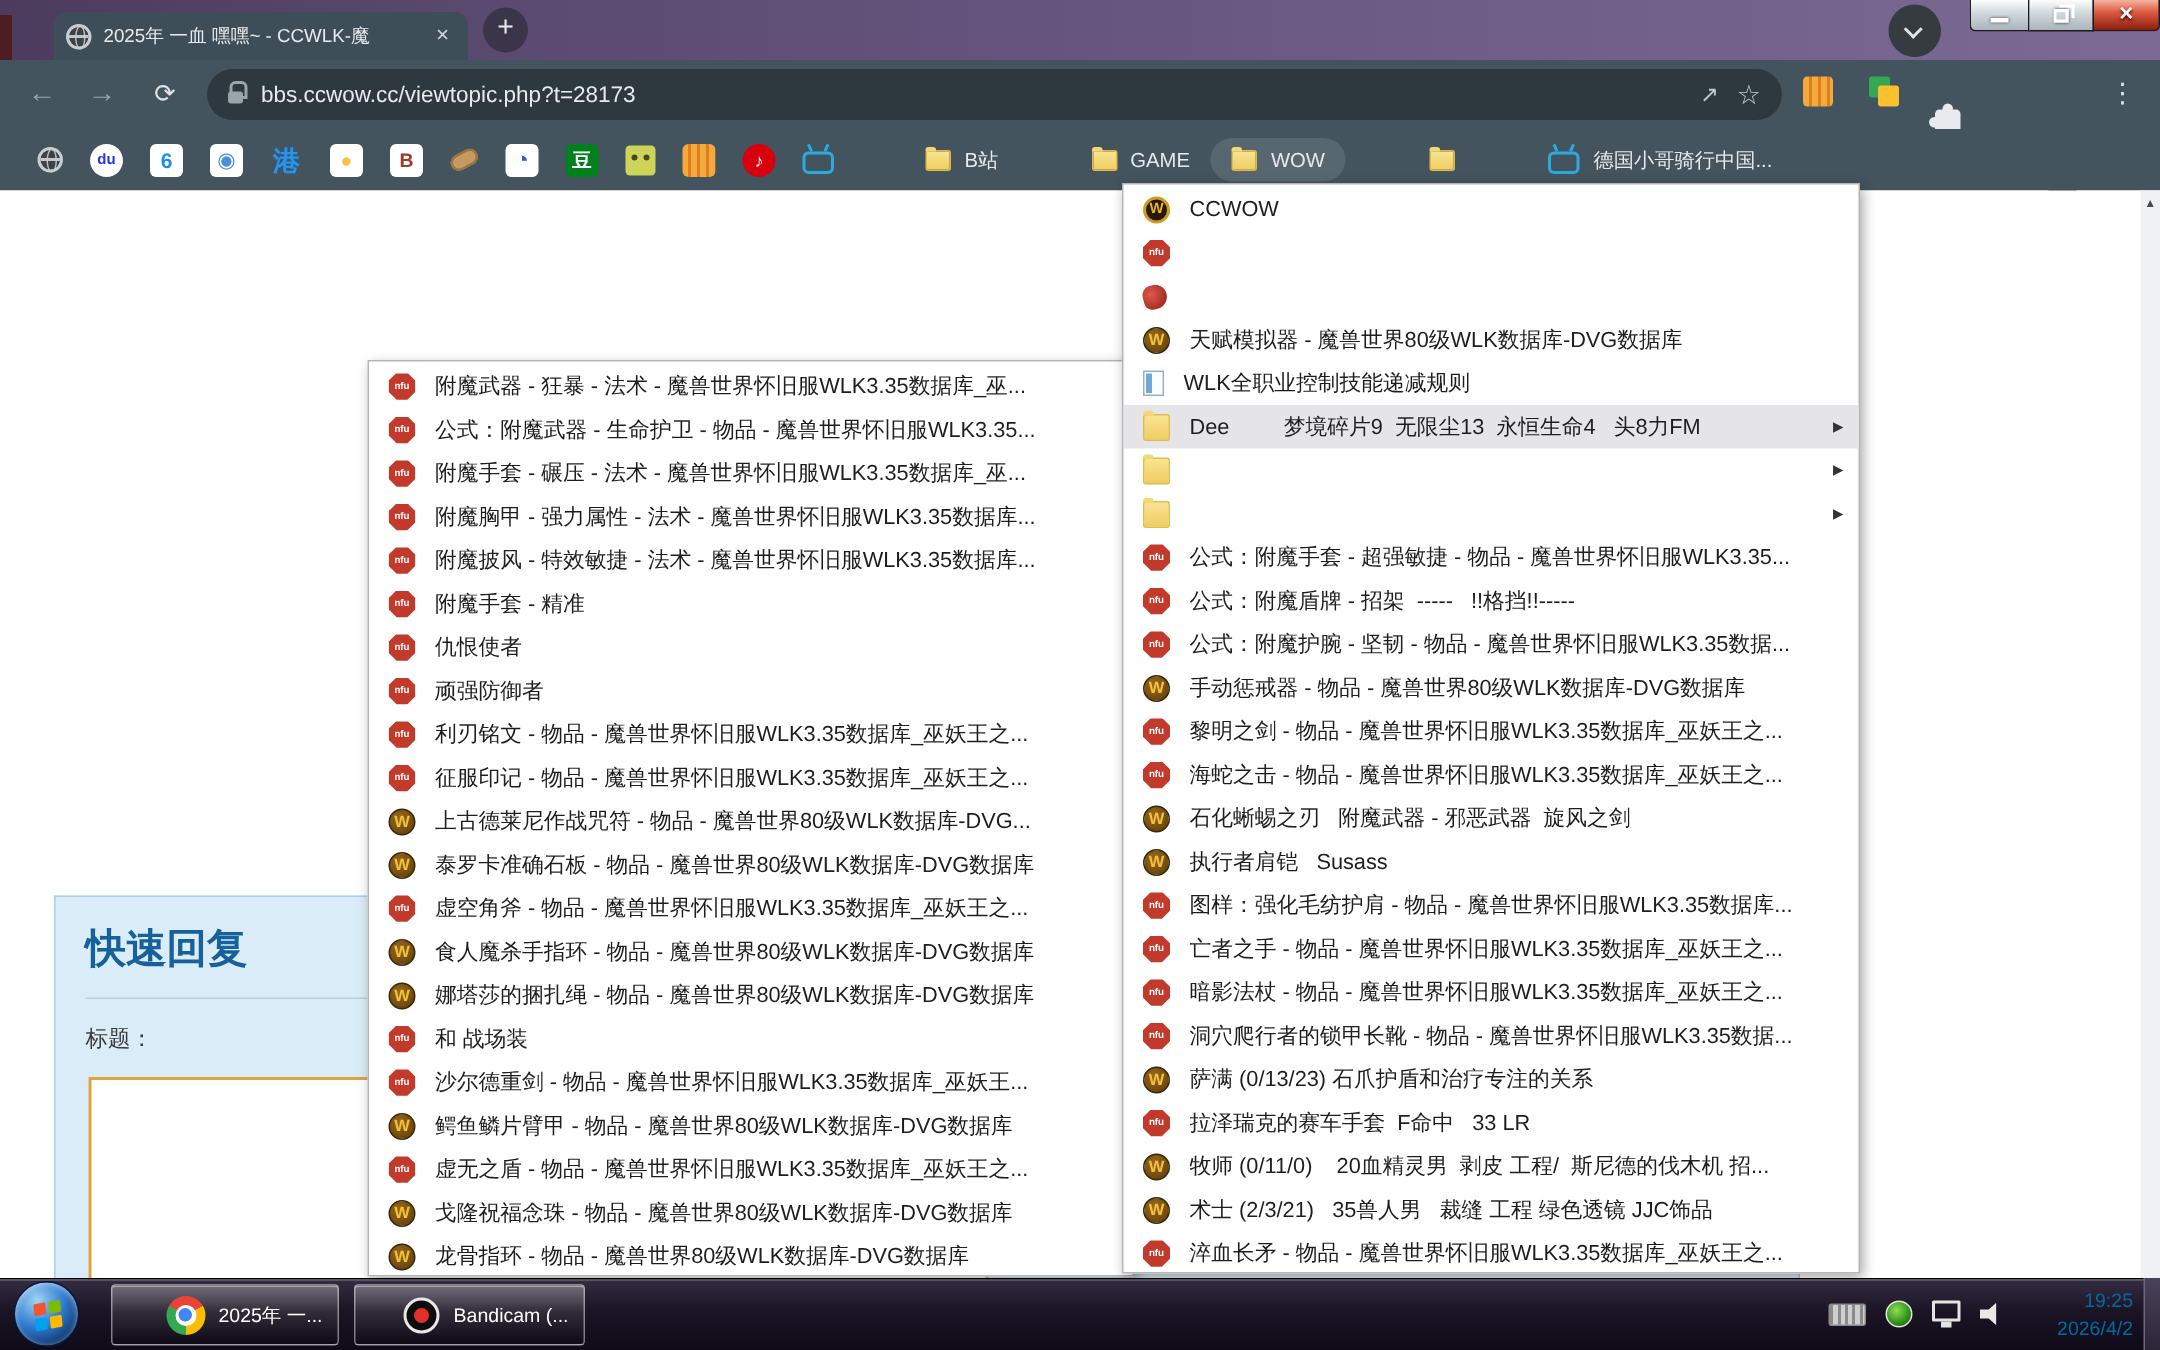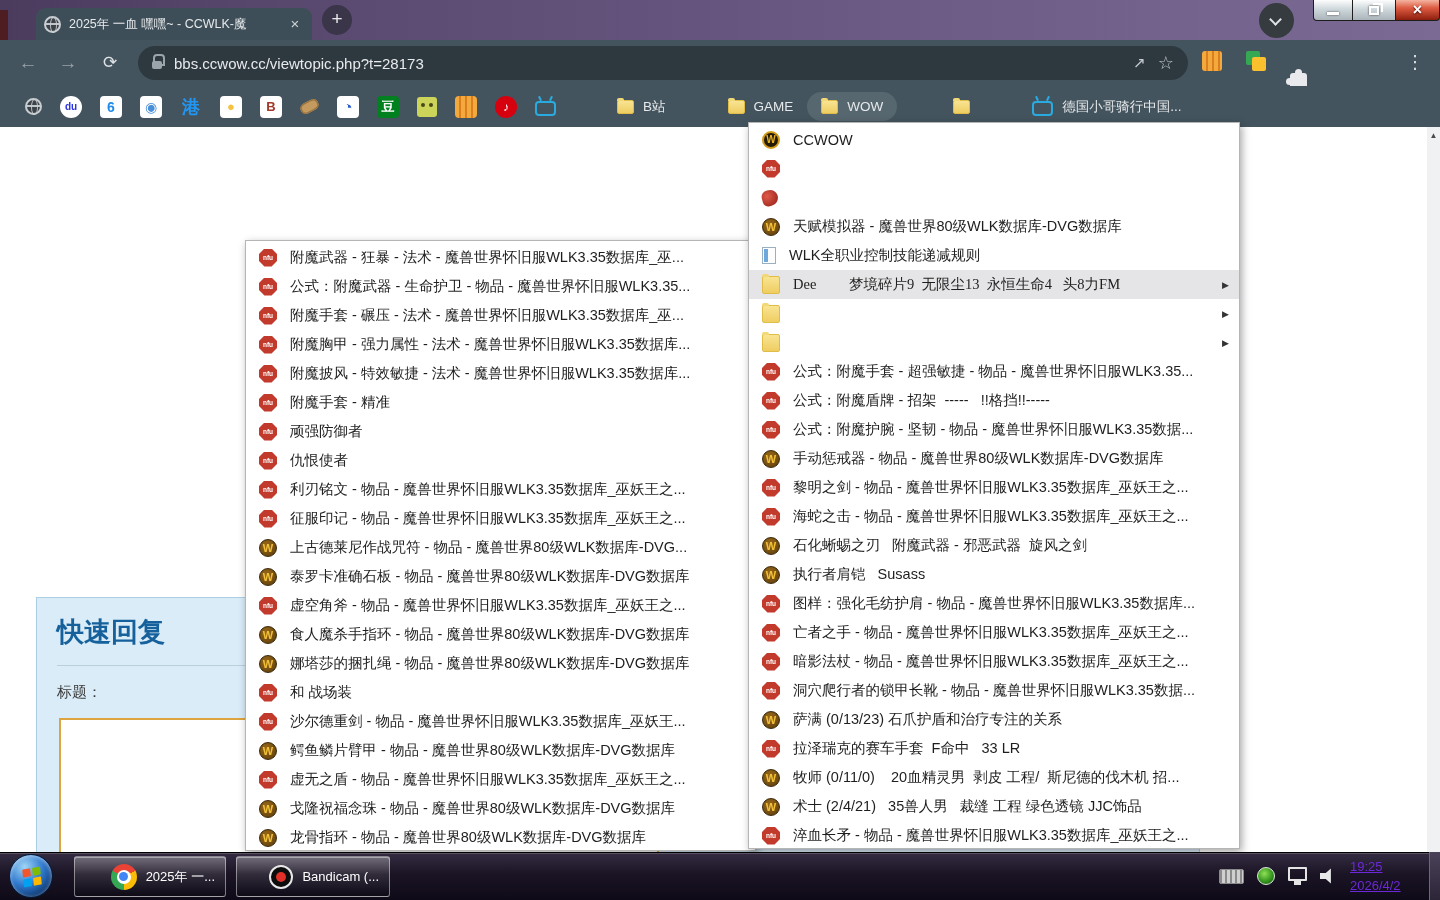--- a/index.html
+++ b/index.html
@@ -102,21 +102,21 @@
   #qr-textarea { position:absolute; left:22px; top:120px; width:600px; height:202px;
     background:#fff; border:2px solid #dda43f; resize:none; outline:none; }
 
   
   .menu { position:absolute; background:#fff; border:1px solid #b5b5b5;
     box-shadow:2px 3px 8px rgba(0,0,0,.35); padding-top:2px; }
   #menu-right { left:748px; top:122px; width:492px; height:727px; }
   #menu-left { left:245px; top:240px; width:511px; height:611px; }
   .menu-row { height:29px; display:flex; align-items:center; padding:0 10px 0 13px; gap:13px;
     font-size:14.5px; color:#1e1e1e; }
-  .menu-row.hl { background:#e5e5e7;font-family:Liberation Serif, serif; }
+  .menu-row.hl { background:#e5e5e7; }
   .menu-label { white-space:pre; overflow:hidden; flex:1; }
   .subarrow { margin-left:auto; font-size:9px; color:#333; flex:none; }
   .mi { width:18px; height:18px; flex:none; display:flex; align-items:center; justify-content:center; }
   .nfu-icon { background:#c23a2b; clip-path:polygon(30% 0,70% 0,100% 30%,100% 70%,70% 100%,30% 100%,0 70%,0 30%);
     color:#fff; font-size:6.5px; font-weight:bold; }
   .wow-icon { background:radial-gradient(circle at 40% 35%,#9a6a1a,#5a3a08); border-radius:50%;
     border:1px solid #39260a; color:#f2c13a; font-weight:bold; font-size:11px; }
   .ccwow-icon { background:#241a06; border:2px solid #d29c1a; border-radius:50%;
     color:#e8b224; font-weight:bold; font-size:10px; }
   .doc-icon { width:14px; height:17px; background:#fdfdfd; border:1px solid #9ab0c0; position:relative; }
@@ -148,21 +148,21 @@
   .bandicam-logo::after { content:""; position:absolute; left:5px; top:5px; width:10px; height:10px; background:#e03028; border-radius:50%; }
   #tray { position:absolute; right:18px; top:852px; height:48px; display:flex; align-items:center; gap:13px; }
   .kb-icon { width:25px; height:15px; background:#cfcfcf; border:1px solid #8a8a8a; border-radius:2px;
     background-image:repeating-linear-gradient(90deg,#8a8a8a 0 2px,transparent 2px 5px); }
   .rec-icon { width:18px; height:18px; border-radius:50%; border:1px solid #dfe8df;
     background:radial-gradient(circle at 40% 35%,#8fe055,#2e8f1a 60%,#14540c); }
   .net-icon { width:19px; height:14px; border:2px solid #e4e4e4; border-radius:1px; position:relative; margin-bottom:4px; }
   .net-icon::after { content:""; position:absolute; left:4px; bottom:-6px; width:7px; height:4px; background:#e4e4e4; }
   .vol-icon { width:17px; height:17px; background:#e8e8e8;
     clip-path:polygon(0 32%,34% 32%,64% 6%,64% 94%,34% 68%,0 68%); }
-  #clock { color:#6d28d9; font-size:13px; line-height:1.5; text-align:left; width:72px;text-decoration:underline; }
+  #clock { color:#0369a1; font-size:13px; line-height:1.5; text-align:right; width:72px; }
   #show-desktop { position:absolute; right:0; top:852px; width:11px; height:48px;
     background:linear-gradient(#4a4258,#2c2538); border-left:1px solid #6e6580; }
 </style>
 </head>
 <body>
 
 <div id="titlebar">
   <div id="frame-sliver"></div>
   <div id="tab">
     <span class="ic-globe"></span>
@@ -273,25 +273,25 @@
     <div class="menu-row">
       <span class="mi nfu-icon">nfu</span>
       <span class="menu-label">附魔披风 - 特效敏捷 - 法术 - 魔兽世界怀旧服WLK3.35数据库...</span>
     </div>
     <div class="menu-row">
       <span class="mi nfu-icon">nfu</span>
       <span class="menu-label">附魔手套 - 精准</span>
     </div>
     <div class="menu-row">
       <span class="mi nfu-icon">nfu</span>
+      <span class="menu-label">仇恨使者</span>
+    </div>
+    <div class="menu-row">
+      <span class="mi nfu-icon">nfu</span>
       <span class="menu-label">顽强防御者</span>
-    </div>
-    <div class="menu-row">
-      <span class="mi nfu-icon">nfu</span>
-      <span class="menu-label">仇恨使者</span>
     </div>
     <div class="menu-row">
       <span class="mi nfu-icon">nfu</span>
       <span class="menu-label">利刃铭文 - 物品 - 魔兽世界怀旧服WLK3.35数据库_巫妖王之...</span>
     </div>
     <div class="menu-row">
       <span class="mi nfu-icon">nfu</span>
       <span class="menu-label">征服印记 - 物品 - 魔兽世界怀旧服WLK3.35数据库_巫妖王之...</span>
     </div>
     <div class="menu-row">
@@ -430,21 +430,21 @@
     <div class="menu-row">
       <span class="mi nfu-icon">nfu</span>
       <span class="menu-label">拉泽瑞克的赛车手套  F命中   33 LR</span>
     </div>
     <div class="menu-row">
       <span class="mi wow-icon">W</span>
       <span class="menu-label">牧师 (0/11/0)    20血精灵男  剥皮 工程/  斯尼德的伐木机 招...</span>
     </div>
     <div class="menu-row">
       <span class="mi wow-icon">W</span>
-      <span class="menu-label">术士 (2/4/21)   35兽人男   裁缝 工程 绿色透镜 JJC饰品</span>
+      <span class="menu-label">术士 (2/3/21)   35兽人男   裁缝 工程 绿色透镜 JJC饰品</span>
     </div>
     <div class="menu-row">
       <span class="mi nfu-icon">nfu</span>
       <span class="menu-label">淬血长矛 - 物品 - 魔兽世界怀旧服WLK3.35数据库_巫妖王之...</span>
     </div>
   </div>
 
 <div id="taskbar"></div>
 <div id="start-orb">
   <span class="flag">

